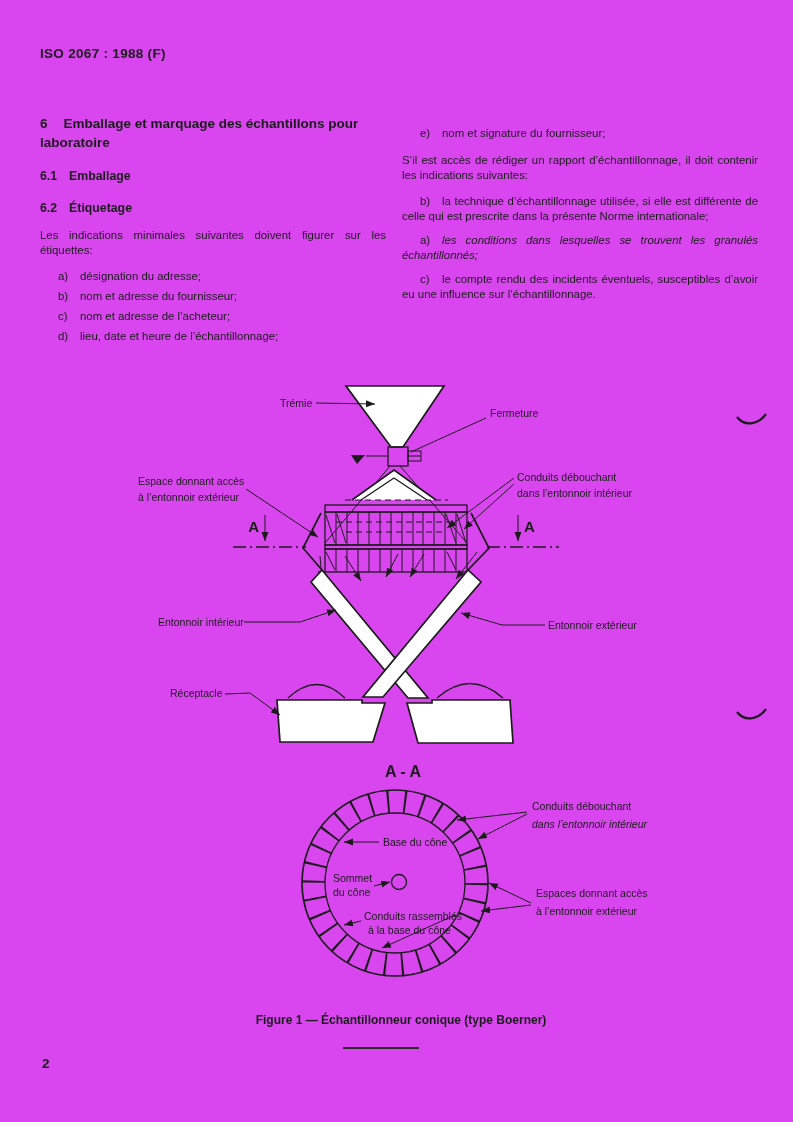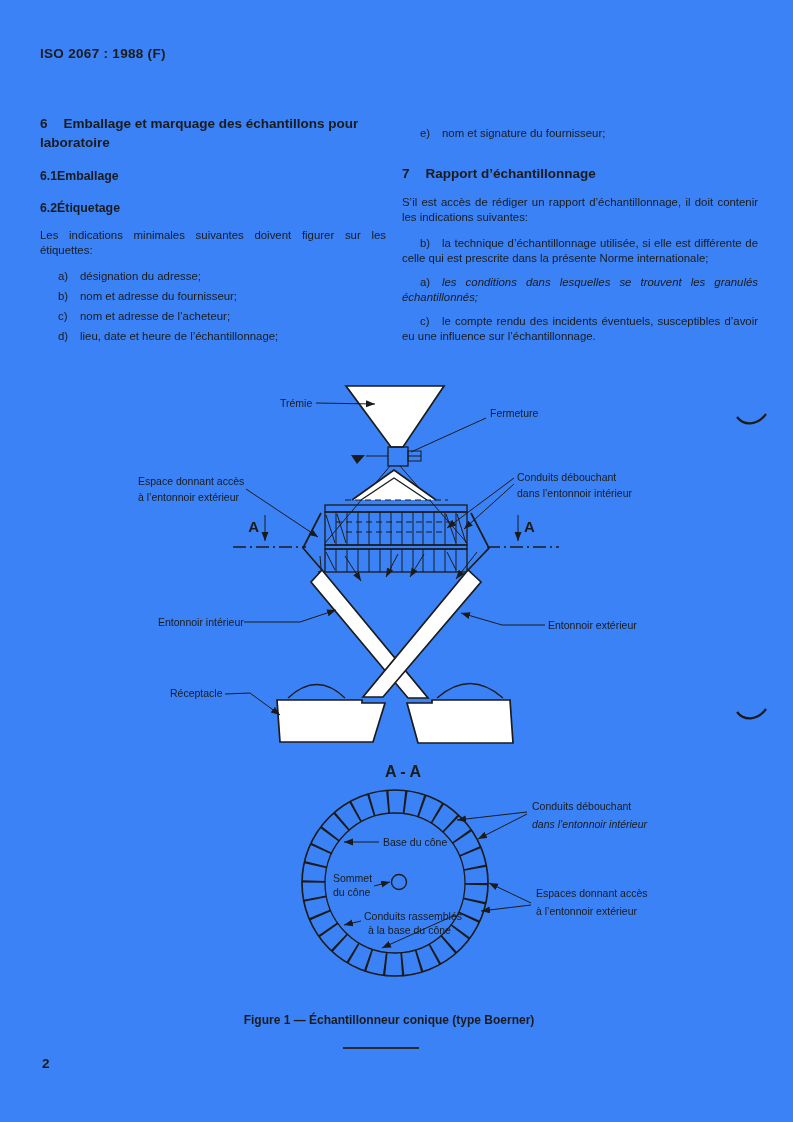--- a/index.html
+++ b/index.html
@@ -1,34 +1,34 @@
 <!DOCTYPE html>
 <html><head>
 <meta charset="utf-8">
 <style>
   html,body{margin:0;padding:0;background:#ffffff;}
-  .page{position:relative;width:793px;height:1122px;background:#3b82f6;overflow:hidden;
+  .page{position:relative;width:793px;height:1122px;background:#d946ef;overflow:hidden;
         font-family:"Liberation Sans",sans-serif;color:#1b1b1b;}
   .doc-ref{position:absolute;left:40px;top:46px;font-size:13.5px;font-weight:bold;letter-spacing:.3px;}
   .col{position:absolute;top:114px;}
   .col-left{left:40px;width:346px;}
   .col-right{left:402px;width:356px;}
   .sec-head{font-size:13.5px;font-weight:bold;line-height:19px;margin:0;}
   .sec-head .num{padding-right:16px;}
   .sub-head{font-size:12.3px;font-weight:bold;margin-top:17px;line-height:15px;}
-  .sub-head .num{}
+  .sub-head .num{padding-right:12px;}
   p.body{font-size:11.4px;line-height:15px;text-align:justify;margin:12px 0 0 0;}
   .list{margin-top:11px;}
   .item{font-size:11.4px;line-height:15px;text-align:justify;text-indent:18px;margin-top:5px;}
   .list7 .item{margin-top:9px;}
   .item .lbl{display:inline-block;width:22px;text-indent:0;}
   .it{font-style:italic;}
   .mt7{margin-top:23px;}
   .fig-svg{position:absolute;left:0;top:378px;}
-  .fig-caption{position:absolute;left:4px;top:1013px;width:770px;text-align:center;
+  .fig-caption{position:absolute;left:16px;top:1013px;width:770px;text-align:center;
                font-size:12px;font-weight:bold;}
   .caption-rule{position:absolute;left:343px;top:1047px;width:76px;height:2px;background:#2a2a2a;}
   .page-num{position:absolute;left:42px;top:1056px;font-size:13.5px;font-weight:bold;}
   
   .ln{stroke:#1b1b1b;stroke-width:1.3;fill:none;}
   .ln2{stroke:#1b1b1b;stroke-width:1.7;fill:none;}
   .thin{stroke:#1b1b1b;stroke-width:1;fill:none;}
   .wfill{fill:#ffffff;}
   .hid{stroke:#1b1b1b;stroke-width:1;fill:none;stroke-dasharray:6 4;}
   .dd{stroke:#1b1b1b;stroke-width:1.3;fill:none;stroke-dasharray:13 4 2 4;}
@@ -55,21 +55,20 @@
       <div class="item"><span class="lbl">b)</span><span>nom et adresse du fournisseur;</span></div>
       <div class="item"><span class="lbl">c)</span><span>nom et adresse de l’acheteur;</span></div>
       <div class="item"><span class="lbl">d)</span><span>lieu, date et heure de l’échantillonnage;</span></div>
     </div>
   </div>
 
   <div class="col col-right">
     <div class="list" style="margin-top:0">
       <div class="item" style="margin-top:12px"><span class="lbl">e)</span><span>nom et signature du fournisseur;</span></div>
     </div>
-    <div class="sec-head mt7"><span class="num">7</span><span>Rapport d’échantillonnage</span></div>
     <p class="body">S’il est accès de rédiger un rapport d’échantillonnage, il doit contenir les indications suivantes:</p>
     <div class="list list7">
       <div class="item"><span class="lbl">b)</span><span>la technique d’échantillonnage utilisée, si elle est différente de celle qui est prescrite dans la présente Norme internationale;</span></div>
       <div class="item"><span class="lbl">a)</span><span class="it">les conditions dans lesquelles se trouvent les granulés échantillonnés;</span></div>
       <div class="item"><span class="lbl">c)</span><span>le compte rendu des incidents éventuels, susceptibles d’avoir eu une influence sur l’échantillonnage.</span></div>
     </div>
   </div>
 
   <svg class="fig-svg" width="793" height="628" viewBox="0 378 793 628">
     <defs>

